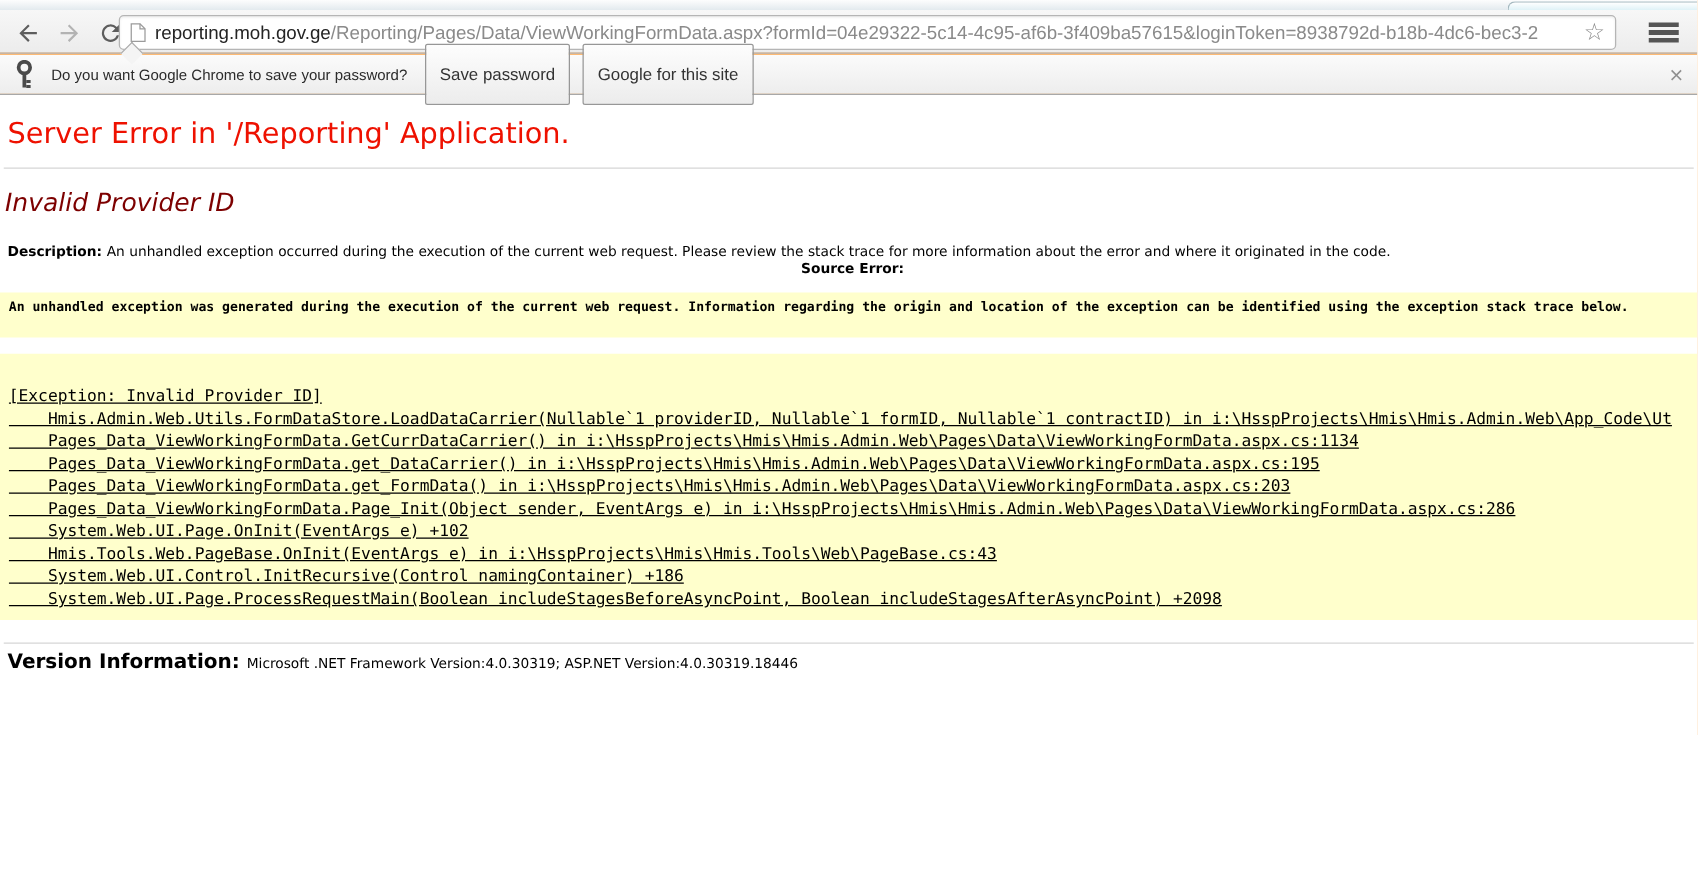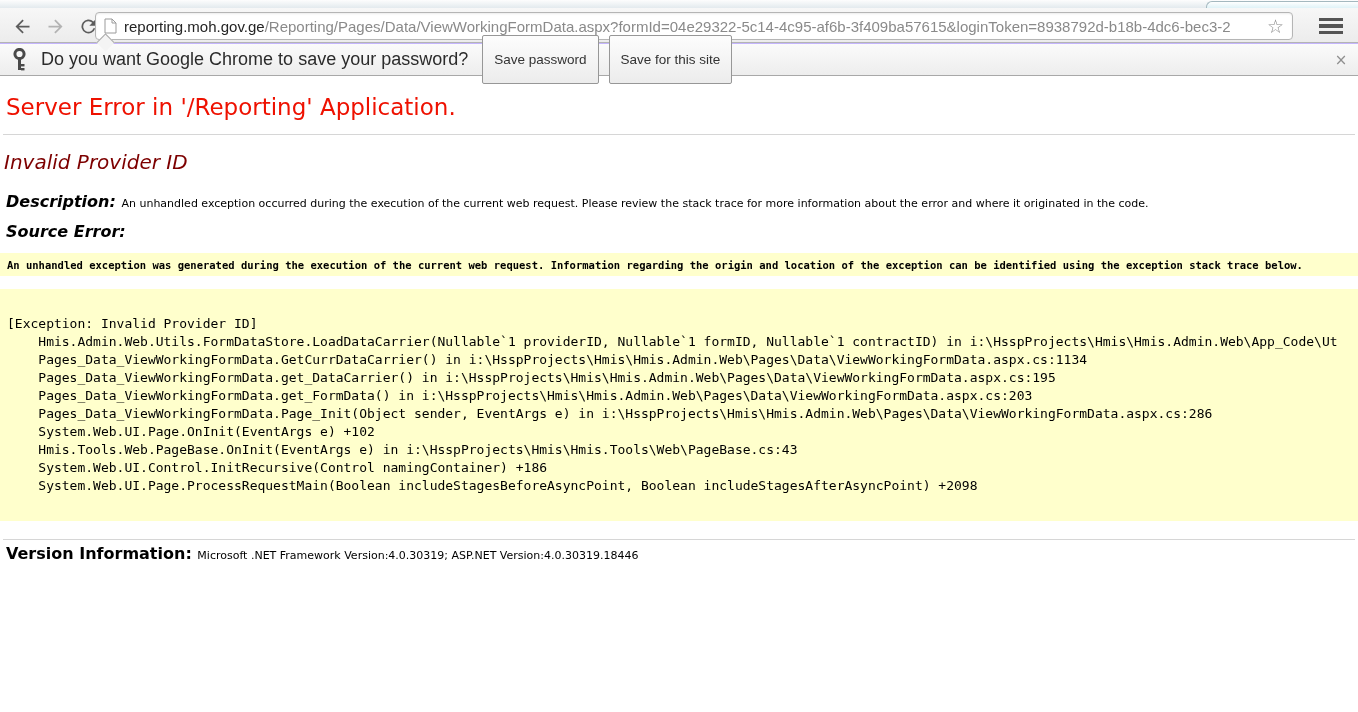--- a/index.html
+++ b/index.html
@@ -1,18 +1,18 @@
 <!DOCTYPE html>
 <html><head>
 <meta charset="utf-8">
 <style>
   * { margin:0; padding:0; box-sizing:border-box; }
   html,body { width:1358px; height:712px; overflow:hidden; background:#fff;
               font-family:"Liberation Sans", sans-serif; }
-  #screen { position:relative; width:1358px; height:588px; overflow:hidden; background:#c4b5fd; }
+  #screen { position:relative; width:1358px; height:588px; overflow:hidden; background:#fdba74; }
 
   
   .tabstrip { position:absolute; left:0; top:0; width:1358px; height:8px;
               background:linear-gradient(#fdfdfd,#e3eaee); }
   .tab-remnant { position:absolute; right:0; top:1px; width:152px; height:7px;
                  background:linear-gradient(#ffffff,#dff2f7); border:1px solid #a4b8bf;
                  border-bottom:none; border-right:none; border-radius:6px 0 0 0; }
 
   
   .toolbar { position:absolute; left:0; top:8px; width:1358px; height:35px;
@@ -41,44 +41,44 @@
   
   .anchor { position:absolute; left:99px; top:36px; width:13px; height:13px;
             background:#f4f4f4; border-left:1px solid #a9a9a9; border-top:1px solid #a9a9a9;
             transform:rotate(45deg); z-index:5; }
 
   
   .infobar { position:absolute; left:0; top:44px; width:1358px; height:32px;
              background:linear-gradient(#fbfbfb,#ededed); border-bottom:1px solid #a8a8a8;
              display:flex; align-items:center; z-index:4; }
   .key-ico { margin:0 14px 0 12px; flex:0 0 auto; }
-  .infobar-text { font-size:18px; color:#2b2b2b; margin-right:14px; }
+  .infobar-text { font-size:12px; color:#2b2b2b; margin-right:14px; }
   .ib-btn { font-size:13.5px; color:#333; background:linear-gradient(#fdfdfd,#ececec);
             border:1px solid #979797; border-radius:2px; padding:16px 11px; margin-right:10px;
             font-family:"Liberation Sans", sans-serif; }
   .ib-close { position:absolute; right:8px; top:7px; width:18px; height:18px;
               color:#8f8f8f; font-size:15px; text-align:center; line-height:18px;
               font-family:"DejaVu Sans", sans-serif; }
 
   
   .page { position:absolute; left:0; top:76px; width:1358px; height:612px;
           background:#fff; overflow:hidden; font-family:"DejaVu Sans", sans-serif; }
   .page h1 { margin:17px 0 12px 6px; font-size:23px; font-weight:normal; color:#ee1100;
              line-height:29px; }
   .page hr { border:none; border-top:1px solid #d6d6d6; margin:12px 3px 0 3px; }
   .page h2 { margin:16px 0 0 4px; font-size:20px; font-weight:normal; font-style:italic;
              color:#7d0000; line-height:23px; }
   .pline { margin:21px 0 0 6px; font-size:11px; color:#000; line-height:13px; }
-  .pline b { font-size:16px;font-style:italic; }
+  .pline b { font-size:11px; }
   .codebox { background:#ffffcc; color:#000; margin-top:13px;
              font-family:"DejaVu Sans Mono","Liberation Mono", monospace; }
-  .codebox.small { font-size:10.5px; padding:6px 7px 5px 7px; font-weight:bold; }
+  .codebox.small { font-size:10.5px; padding:6px 7px 18px 7px; font-weight:bold; }
   .codebox.big pre { font-family:"DejaVu Sans Mono","Liberation Mono", monospace;
                      font-size:13px; line-height:18px; white-space:pre; overflow:hidden; }
-  .codebox.big { padding:26px 0 26px 7px; }
+  .codebox.big { padding:26px 0 7px 7px;text-decoration:underline; }
   .version { margin:7px 0 0 6px; font-size:11px; line-height:13px; }
   .version b { font-size:16px; }
 
   
   .hscroll { position:absolute; left:0; top:688px; width:1358px; height:12px;
              background:#f4f4f4; border-top:1px solid #e0e0e0; }
   .hs-arrow { position:absolute; top:0; width:13px; height:12px; color:#6e6e6e;
               font-size:8px; line-height:12px; text-align:center; background:#f4f4f4;
               font-family:"DejaVu Sans", sans-serif; }
   .hs-arrow.left { left:0; }
@@ -141,33 +141,33 @@
 
   <div class="infobar">
     <svg class="key-ico" width="15" height="24" viewBox="0 0 15 24">
       <circle cx="7.5" cy="6" r="4.6" fill="none" stroke="#4a4a4a" stroke-width="3"></circle>
       <rect x="6" y="10" width="3" height="12" fill="#4a4a4a"></rect>
       <rect x="9" y="16" width="3.5" height="2.4" fill="#4a4a4a"></rect>
       <rect x="9" y="20" width="3.5" height="2.4" fill="#4a4a4a"></rect>
     </svg>
     <span class="infobar-text">Do you want Google Chrome to save your password?</span>
     <button class="ib-btn">Save password</button>
-    <button class="ib-btn">Save for this site</button>
+    <button class="ib-btn">Google for this site</button>
     <div class="ib-close">×</div>
   </div>
 
   <div class="page">
     <h1>Server Error in '/Reporting' Application.</h1>
     <hr>
     <h2>Invalid Provider ID</h2>
 
     <p class="pline"><b>Description: </b><span>An unhandled exception occurred during the execution of the current web request. Please review the stack trace for more information about the error and where it originated in the code.</span></p>
 
 
-    <p class="pline" style="margin-top:15px;"><b>Source Error:</b></p>
+    <p class="pline" style="margin-top:0;text-align:center;"><b>Source Error:</b></p>
 
     <div class="codebox small">An unhandled exception was generated during the execution of the current web request. Information regarding the origin and location of the exception can be identified using the exception stack trace below.</div>
 
 
     <div class="codebox big">
         <pre>[Exception: Invalid Provider ID]
     Hmis.Admin.Web.Utils.FormDataStore.LoadDataCarrier(Nullable`1 providerID, Nullable`1 formID, Nullable`1 contractID) in i:\HsspProjects\Hmis\Hmis.Admin.Web\App_Code\Ut
     Pages_Data_ViewWorkingFormData.GetCurrDataCarrier() in i:\HsspProjects\Hmis\Hmis.Admin.Web\Pages\Data\ViewWorkingFormData.aspx.cs:1134
     Pages_Data_ViewWorkingFormData.get_DataCarrier() in i:\HsspProjects\Hmis\Hmis.Admin.Web\Pages\Data\ViewWorkingFormData.aspx.cs:195
     Pages_Data_ViewWorkingFormData.get_FormData() in i:\HsspProjects\Hmis\Hmis.Admin.Web\Pages\Data\ViewWorkingFormData.aspx.cs:203

